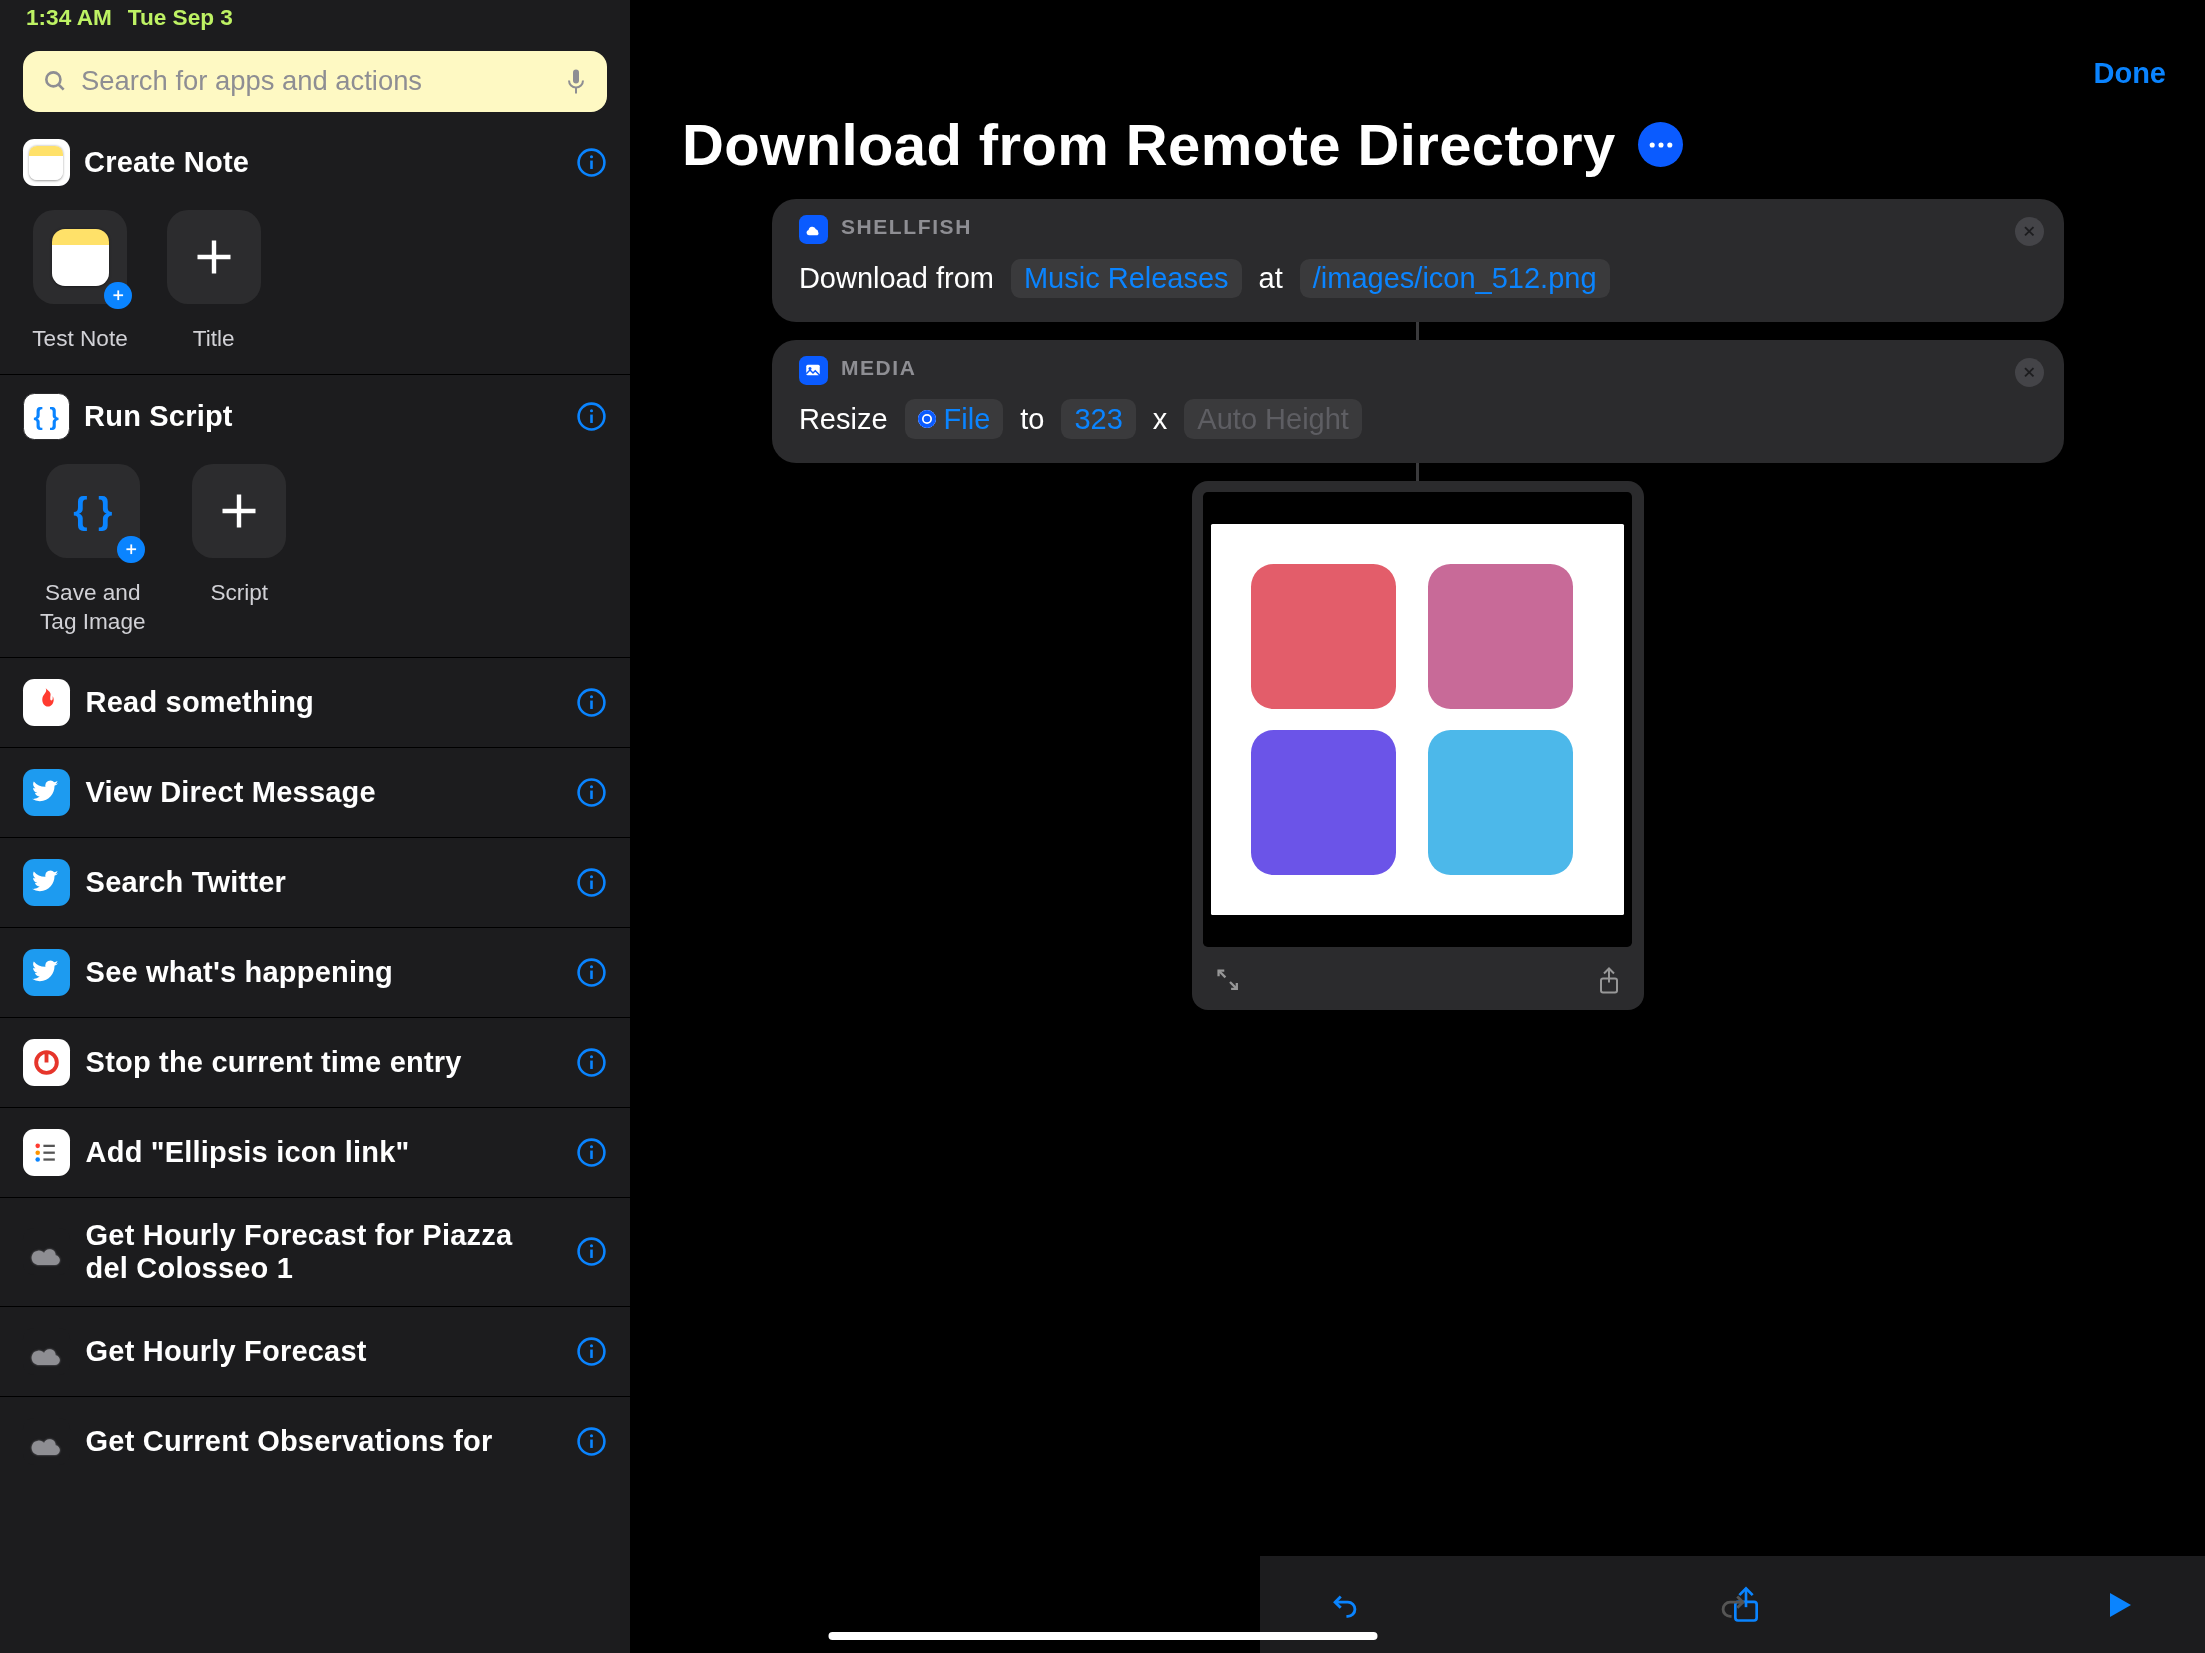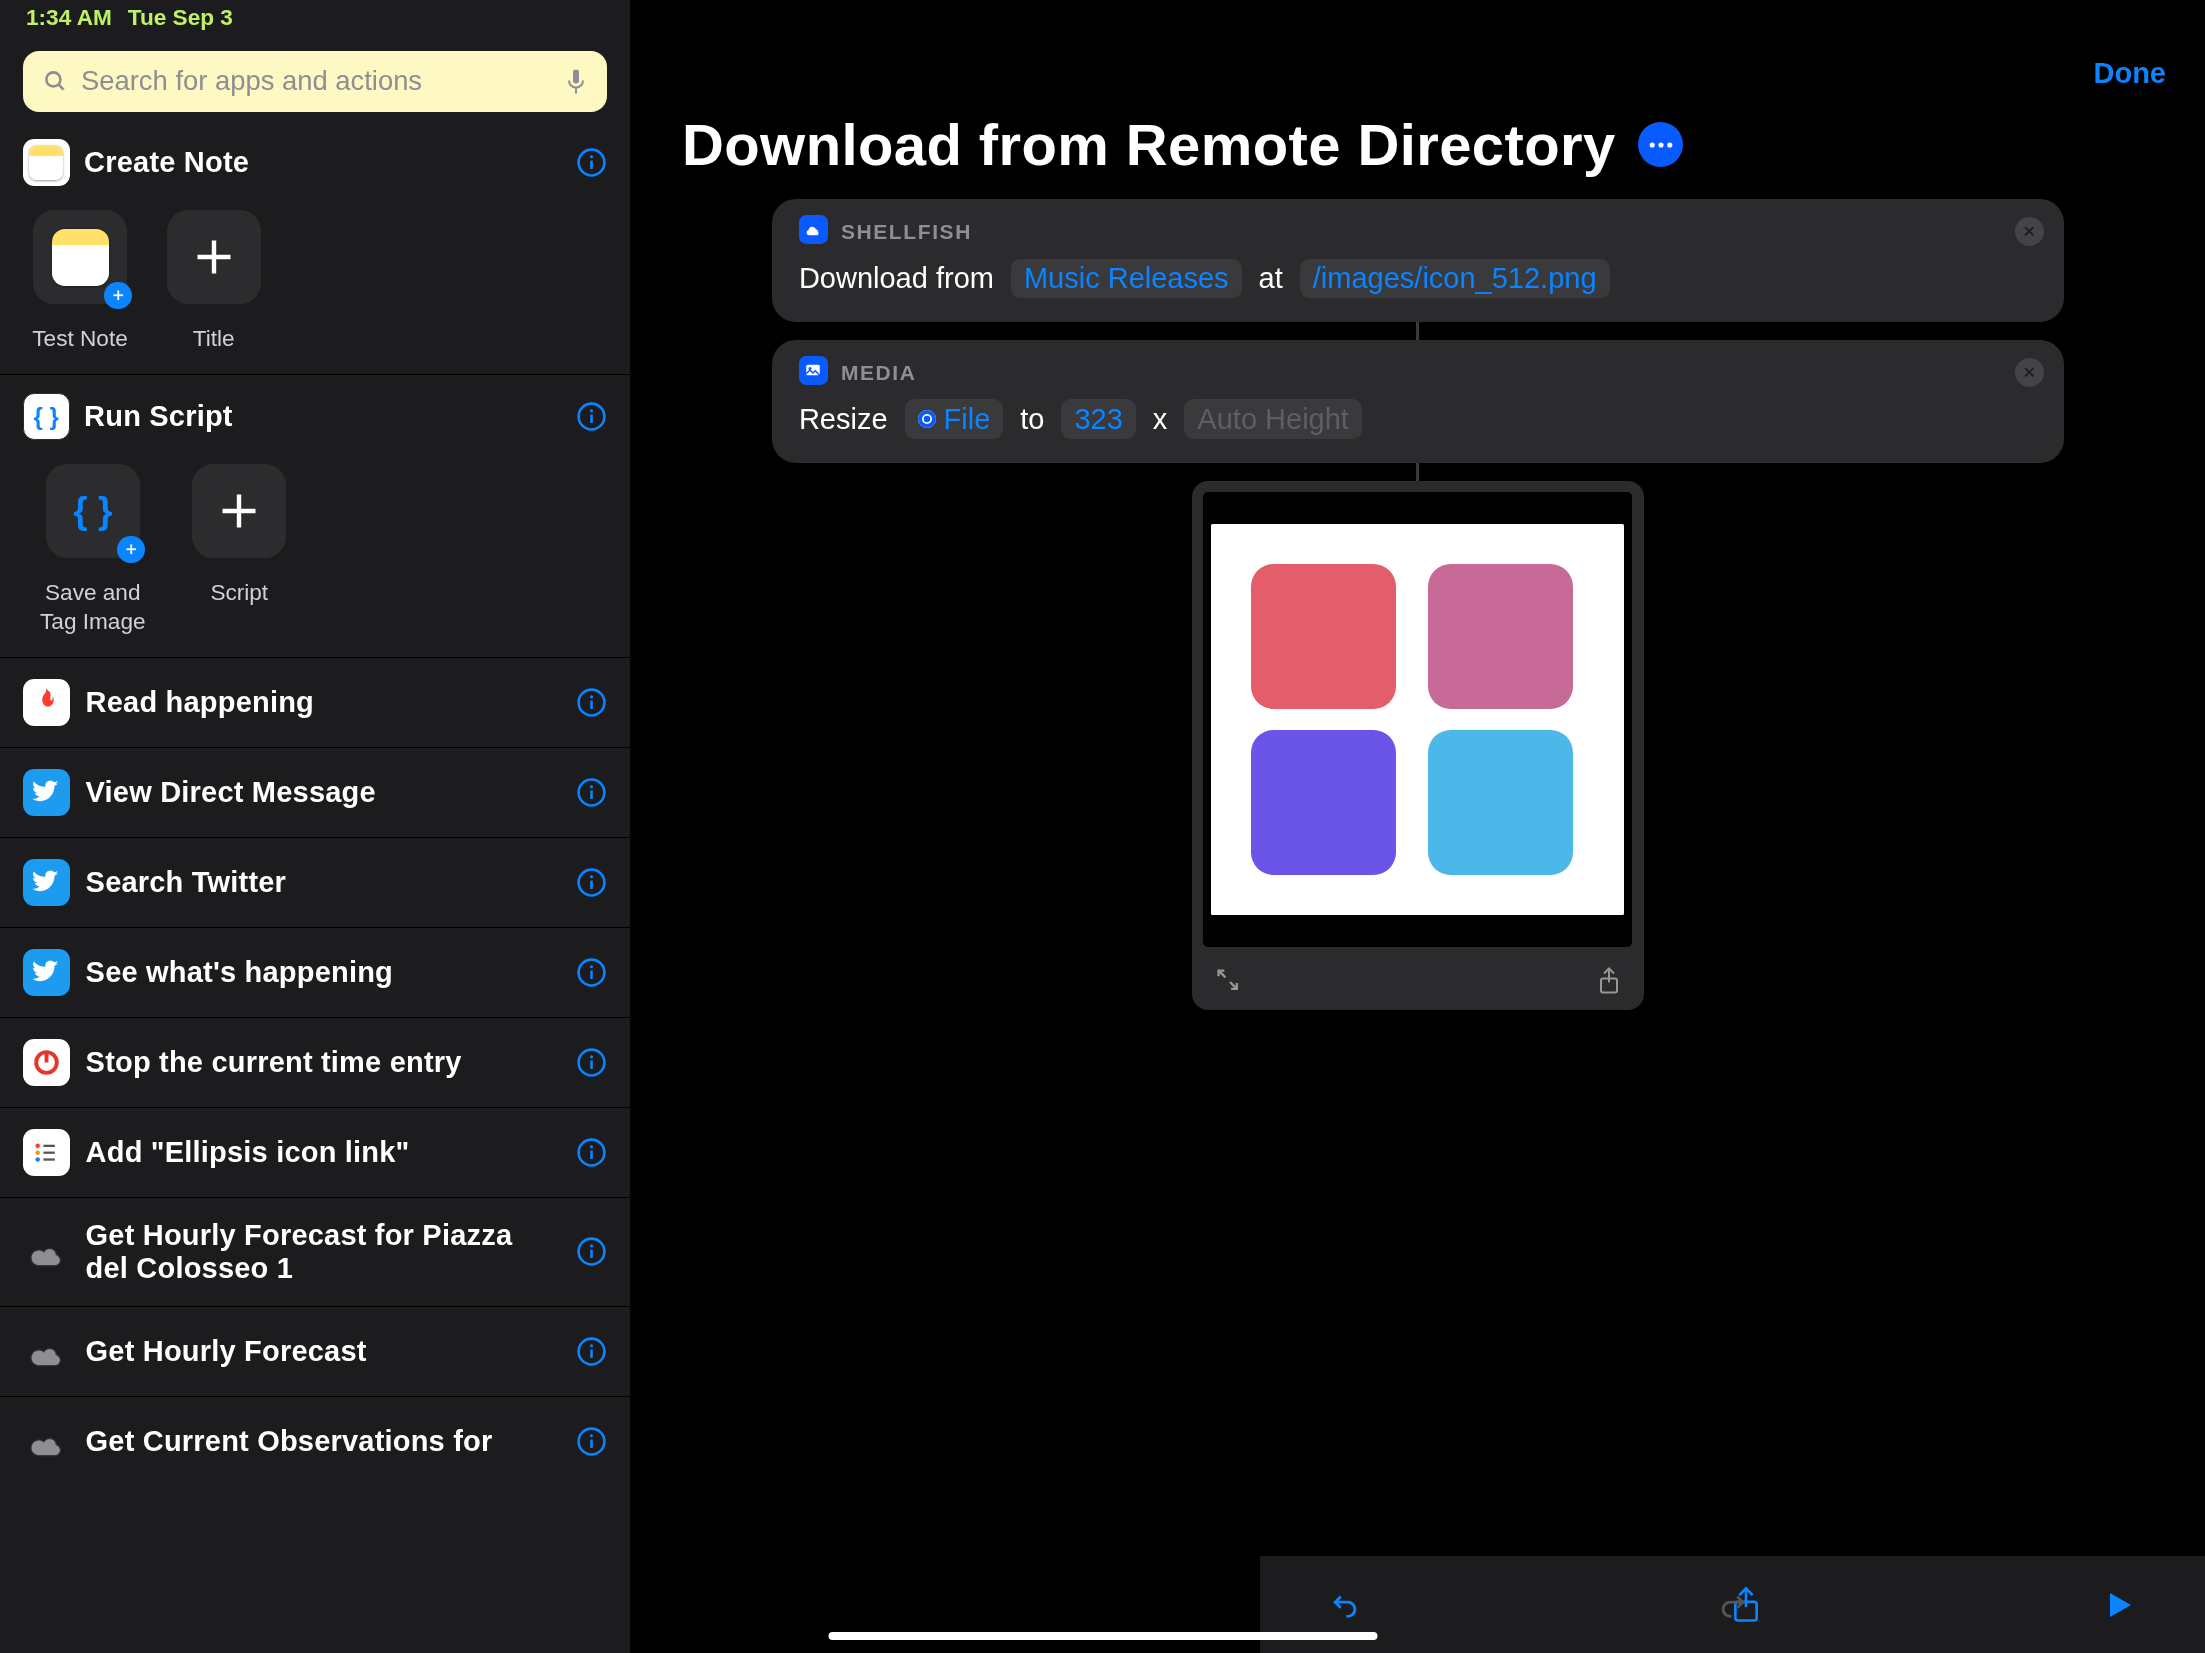--- a/index.html
+++ b/index.html
@@ -119,21 +119,21 @@
 .canvas { flex:1; overflow:auto; padding:0 0 129px 0;}
 .flow { width:1292px; margin:0 auto; }
 
 .action {
   background:#2b2b2d; border-radius:24px;
   padding:16px 27.4px 24px 27.4px; position:relative;
 }
 .action + .connector {
   width:3.2px;height:18px;background:#3a3a3c;margin:0 auto;
 }
-.action .arow1 { display:flex; align-items:flex-end; gap:13px;}
+.action .arow1 { display:flex; align-items:flex-start; gap:13px;}
 .action .src-icon {
   width:29px;height:29px;border-radius:7.3px;background:#0a5bff;
   display:flex;align-items:center;justify-content:center;flex:none;
 }
 .action .src-lab { font-size:21px; letter-spacing:1.6px; color:#8e8e93; font-weight:600;}
 .action .close {
   position:absolute; top:18px; right:19.4px;
   width:29px;height:29px;border-radius:50%;background:#444448;
   display:flex;align-items:center;justify-content:center;cursor:pointer;
 }
@@ -294,21 +294,21 @@
     </div>
   </div>
 
   <div id="rows">
       <div class="sc-row">
         <span class="app-icon icon-fire">
           <svg width="27.4" height="32" viewBox="0 0 24 28" fill="#ff3b30">
             <path d="M12 2c2 4-3 5-3 10 0 3 2 6 5 6s5-3 5-6c0-2-1-3-1-3 1 4-2 5-2 2 0-4 2-4-4-9z"></path>
           </svg>
         </span>
-        <span class="title">Read happening</span>
+        <span class="title">Read something</span>
         <svg class="info info-ico" viewBox="0 0 24 24" fill="none" stroke="#0a84ff" stroke-width="2">
           <circle cx="12" cy="12" r="10"></circle>
           <line x1="12" y1="10.5" x2="12" y2="17"></line>
           <circle cx="12" cy="7.5" r="1.2" fill="#0a84ff" stroke="none"></circle>
         </svg>
       </div>
       <div class="sc-row">
         <span class="app-icon icon-twitter">
           <svg width="27.4" height="24" viewBox="0 0 24 20" fill="#fff">
             <path d="M23 2.4a9 9 0 0 1-2.6.7A4.5 4.5 0 0 0 22.4.3a9 9 0 0 1-2.9 1.1 4.5 4.5 0 0 0-7.7 4.1A12.8 12.8 0 0 1 1.6.8a4.5 4.5 0 0 0 1.4 6 4.5 4.5 0 0 1-2-.6v.1a4.5 4.5 0 0 0 3.6 4.4 4.5 4.5 0 0 1-2 .1 4.5 4.5 0 0 0 4.2 3.1A9 9 0 0 1 0 16a12.7 12.7 0 0 0 6.9 2c8.3 0 12.8-6.9 12.8-12.8v-.6A9 9 0 0 0 23 2.4z"></path>

